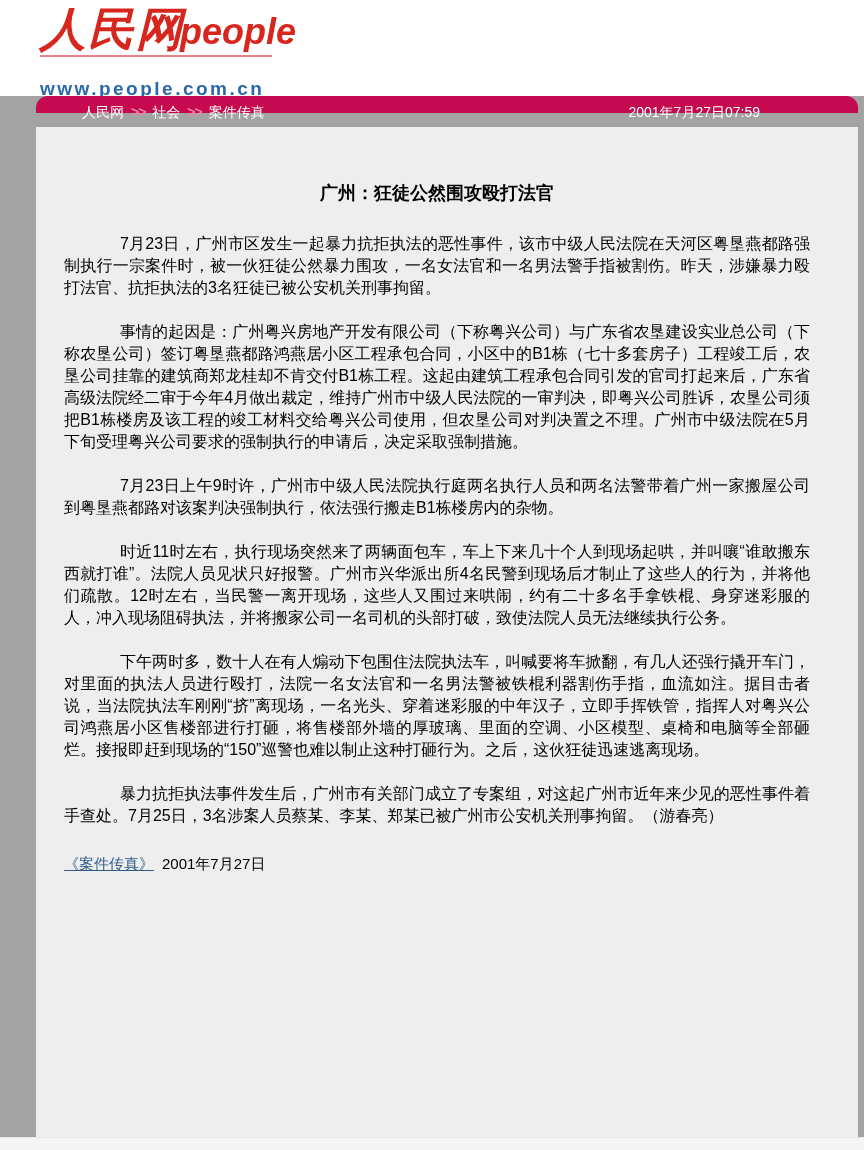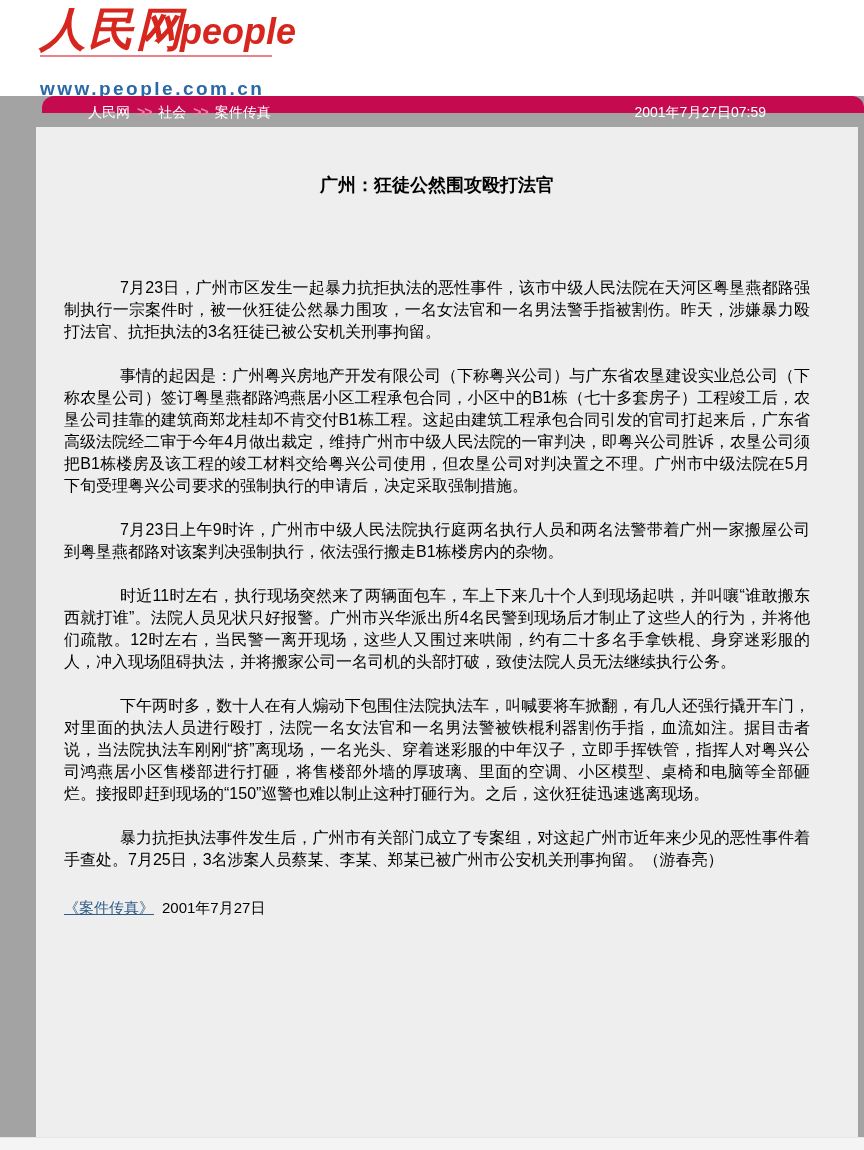--- a/index.html
+++ b/index.html
@@ -58,21 +58,20 @@
     letter-spacing: 2.5px;
   }
 
   
   .crumb-bar {
     position: absolute;
     left: 36px; top: 96px;
     width: 822px; height: 17px;
     background: #c50a50;
     border-radius: 12px 12px 0 0;
-    margin-left: 6px;
   }
   .crumbs {
     position: absolute;
     left: 46px; top: 8px;
     font-size: 14px;
     color: #ffffff;
     white-space: nowrap;
   }
   .crumb-link {
     color: #ffffff;
@@ -96,28 +95,28 @@
   
   .content {
     position: absolute;
     left: 36px; top: 127px;
     width: 822px; height: 1010px;
     background: #eeeeee;
     box-sizing: border-box;
     padding: 46px 48px 0 28px;
   }
   .article-title {
-    margin: 0;
+    margin: 8px;
     text-align: center;
     font-size: 18px;
     font-weight: bold;
     color: #000000;
   }
   .article-body {
-    margin-top: 80px;
+    margin-top: 28px;
     font-size: 16px;
     line-height: 22px;
     color: #000000;
   }
   .article-body p {
     margin: 0 0 22px 0;
     text-indent: 56px;
     text-align: justify;
   }
   .source-line {

